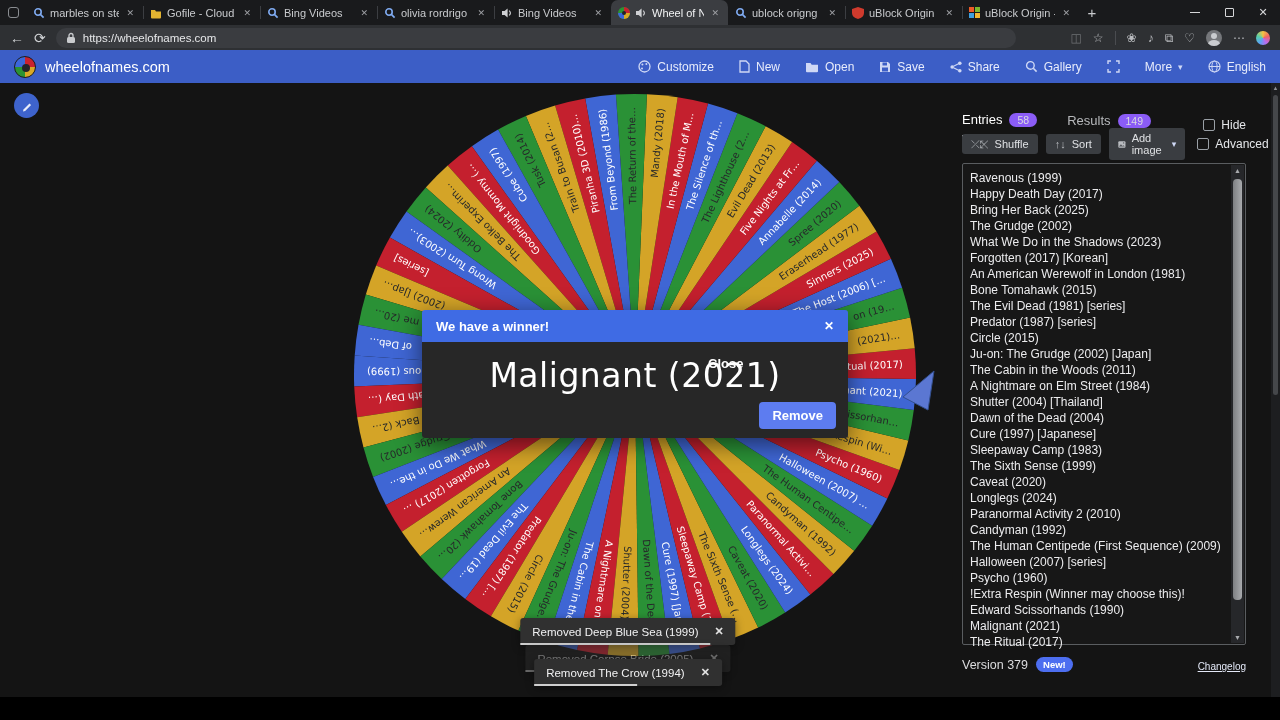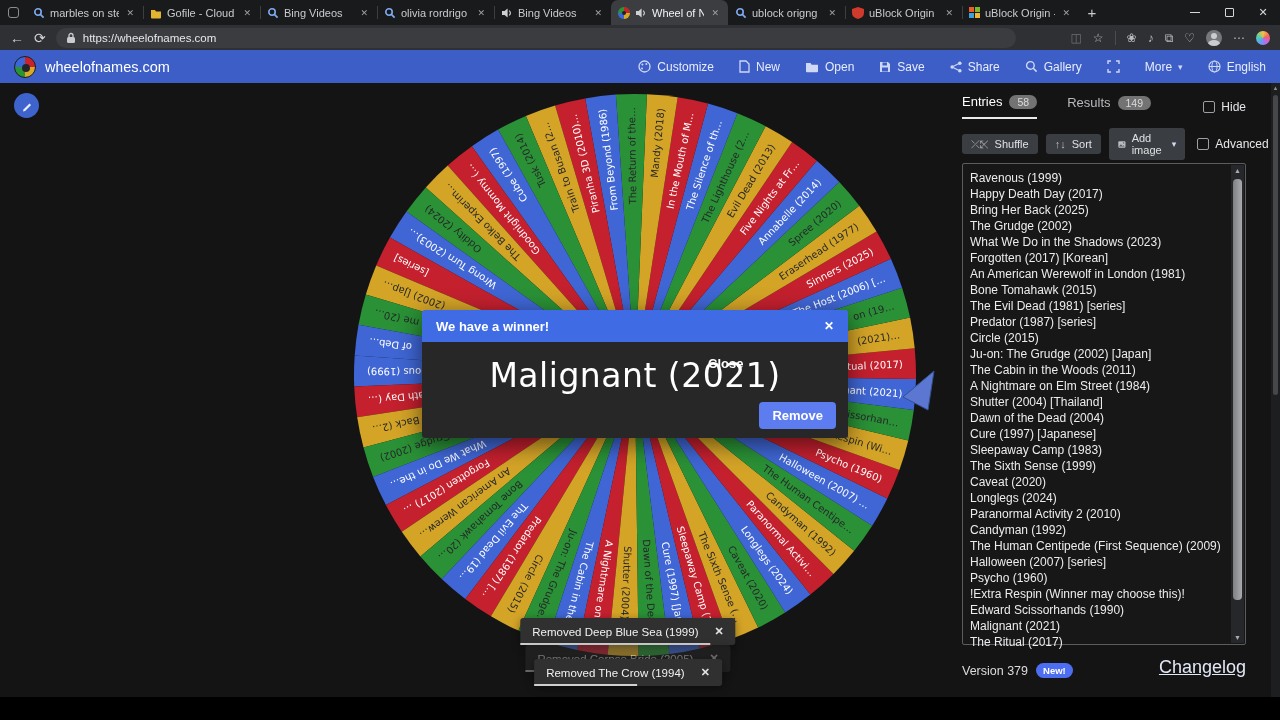--- a/index.html
+++ b/index.html
@@ -66,26 +66,26 @@
   .content { position:absolute; top:83px; left:0; width:1280px; height:614px; background:#141414; }
   .bottomstrip { position:absolute; top:697px; left:0; width:1280px; height:23px; background:#000; }
 
   .edit-fab { position:absolute; left:14px; top:10px; width:25px; height:25px; border-radius:50%;
               background:#3e63cc; display:flex; align-items:center; justify-content:center; }
 
   .wheel-svg { position:absolute; left:0; top:0; }
 
   
   .panel { position:absolute; left:958px; top:0; width:292px; height:614px; }
-  .panel-tabs { position:absolute; top:11px; left:4px; right:4px; display:flex; align-items:center; }
+  .panel-tabs { position:absolute; top:29px; left:4px; right:4px; display:flex; align-items:center; }
   .ptab { display:flex; align-items:center; gap:7px; padding-bottom:8px; margin-right:30px; }
   .ptab .lbl { font-size:13px; color:#b7b9bc; }
   .ptab.active .lbl { color:#fff; }
   .ptab.active { border-bottom:2px solid #e8eaed; }
-  .badge { background:#737373; color:#d9dbdf; border-radius:9px; padding:1px 8px; font-size:10.5px; }
+  .badge { background:#8b5cf6; color:#d9dbdf; border-radius:9px; padding:1px 8px; font-size:10.5px; }
   .hide-box { margin-left:auto; display:flex; align-items:center; gap:6px; }
   .checkbox { width:12px; height:12px; border:1.5px solid #9aa0a6; border-radius:2px; background:transparent; }
   .chk-label { color:#e4e6e9; font-size:12px; }
 
   .panel-toolbar { position:absolute; top:45px; left:4px; right:4px; display:flex; align-items:center; gap:8px; }
   .pbtn { display:flex; align-items:center; gap:6px; background:#3a3d41; border-radius:3px;
           padding:4px 9px; color:#dfe1e4; font-size:11px; }
   .pbtn .ico { color:#b9bcc0; font-size:11px; line-height:1; }
   .adv { display:flex; align-items:center; gap:6px; margin-left:4px; }
 
@@ -94,21 +94,21 @@
   .entry-row { font-size:12px; color:#ececee; line-height:16px; white-space:nowrap; overflow:hidden; }
   .list-scroll { position:absolute; right:1px; top:1px; bottom:1px; width:13px; background:#26272a; }
   .list-scroll .arr { position:absolute; left:0; width:13px; text-align:center; color:#a9abae; font-size:7px; }
   .list-scroll .thumb { position:absolute; left:2px; top:14px; width:9px; height:88%;
                         background:linear-gradient(90deg,#7e8083,#a9abae); border-radius:4px; }
 
   .panel-footer { position:absolute; top:574px; left:4px; right:4px; display:flex; align-items:flex-end; }
   .version { color:#dcdcde; font-size:12.5px; }
   .new-badge { margin-left:8px; background:#4d6ef0; color:#fff; font-size:9.5px; font-weight:bold;
                border-radius:9px; padding:2px 7px; }
-  .changelog { margin-left:auto; color:#e3e8f7; font-size:18px; text-decoration:underline; }
+  .changelog { margin-left:auto; color:#e3e8f7; font-size:10px; text-decoration:underline; }
 
   
   .page-scroll { position:absolute; right:0; top:0; width:9px; height:614px; background:#1d1e20; }
   .page-scroll .arr { position:absolute; top:2px; left:0; width:9px; text-align:center; color:#8c8e91; font-size:6px; }
   .page-scroll .thumb { position:absolute; top:12px; left:2px; width:5px; height:300px; background:#45474a; border-radius:3px; }
 
   
   .dialog { position:absolute; left:422px; top:227px; width:426px; height:128px;
             box-shadow:0 6px 24px rgba(0,0,0,.55); border-radius:3px; overflow:hidden; }
   .dialog-header { height:32px; background:#3f6be4; display:flex; align-items:center; padding:0 14px; }

